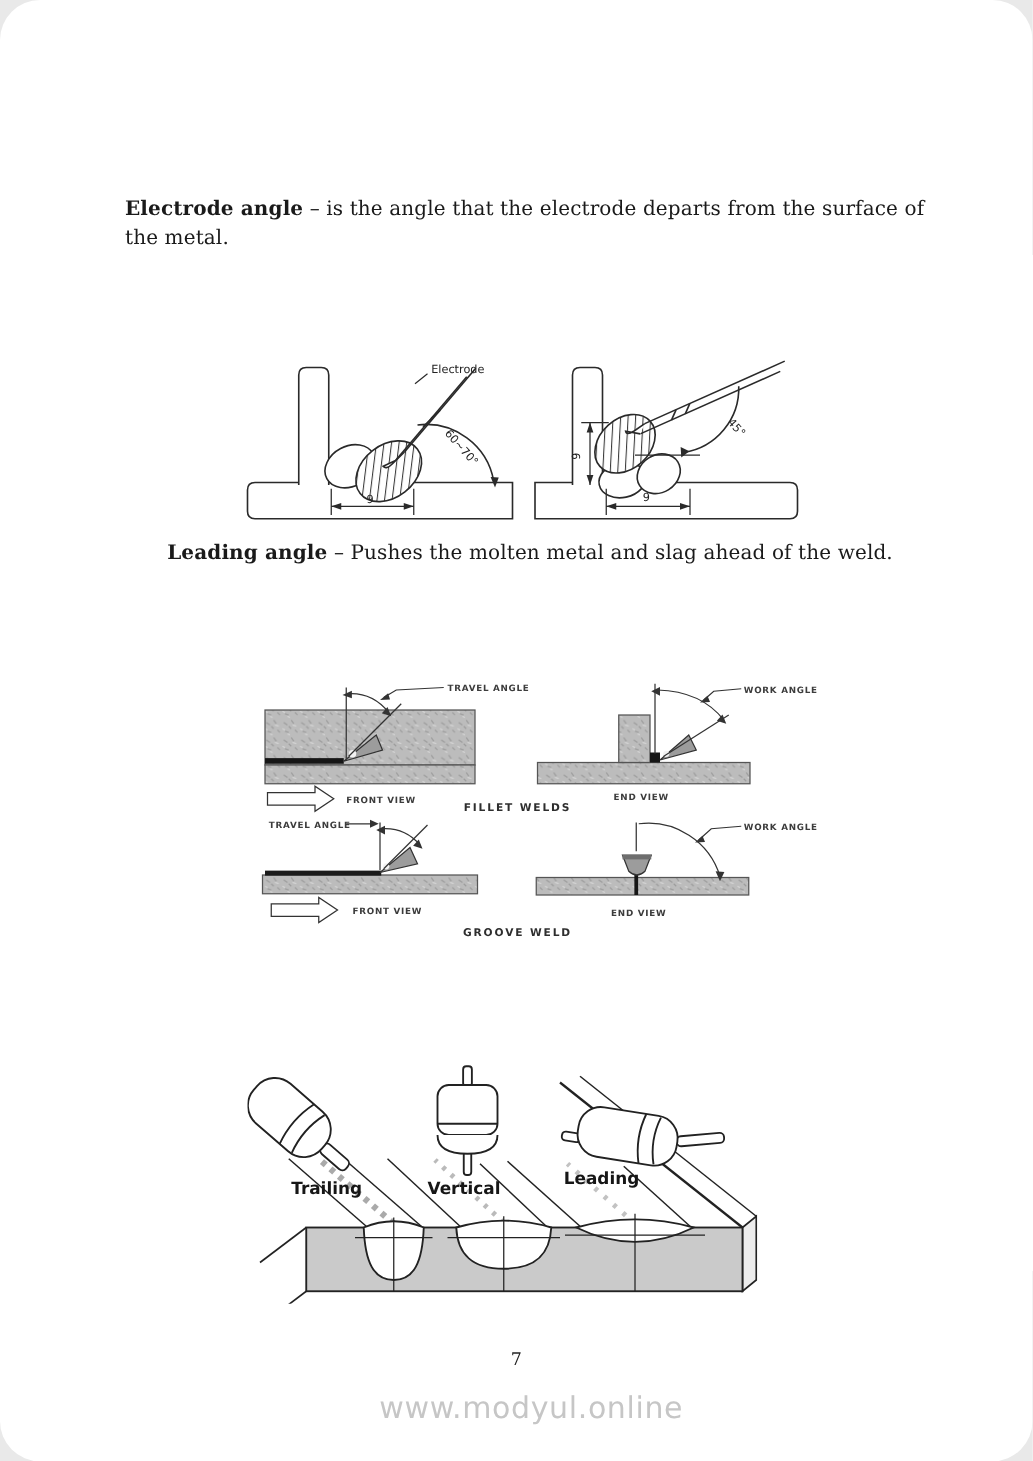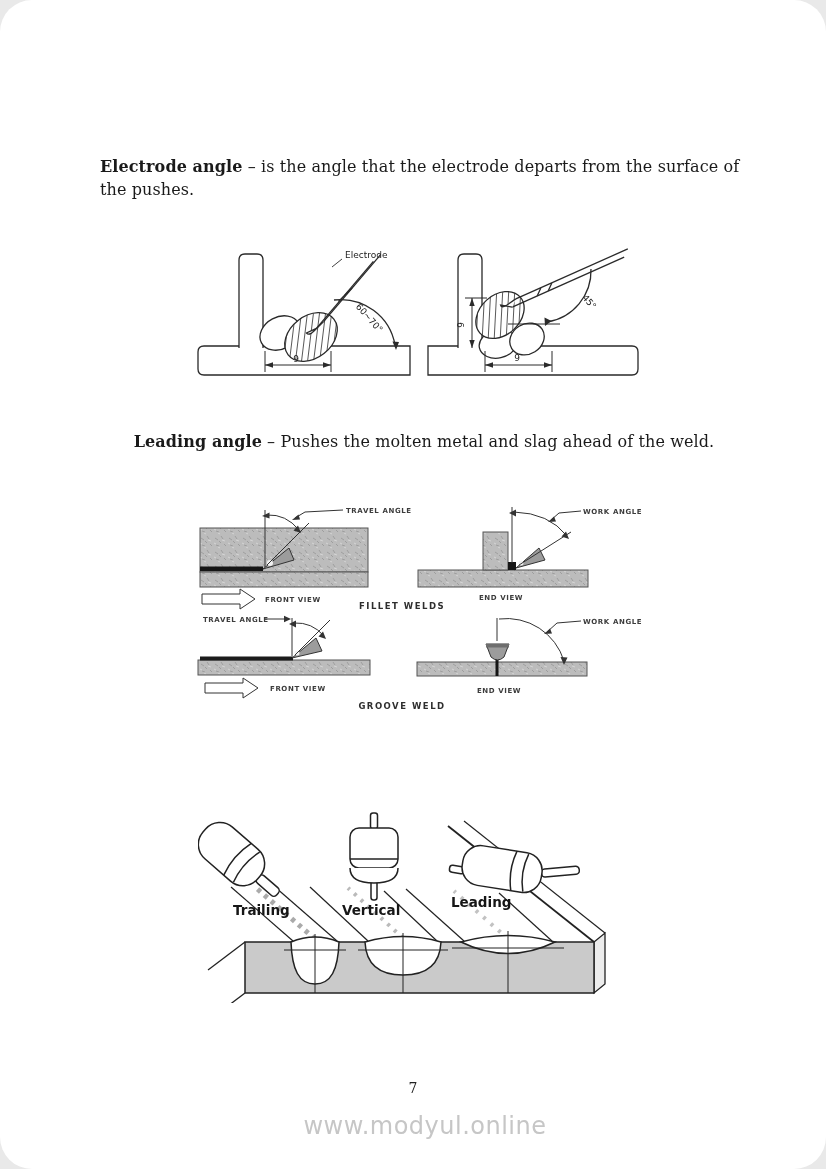--- a/index.html
+++ b/index.html
@@ -1,42 +1,42 @@
 <!DOCTYPE html>
 <html><head>
 <meta charset="utf-8">
 <style>
   html,body{margin:0;padding:0;background:#e9e9e9;}
   .page{position:relative;width:826px;height:1169px;background:#ffffff;margin:0 auto;
         font-family:"DejaVu Serif",serif;color:#1a1a1a;overflow:hidden;border-radius:32px;}
   .para{position:absolute;left:100px;width:648px;font-size:16px;line-height:22.5px;
         letter-spacing:0.1px;margin:0;}
   .para b{font-weight:700;}
-  .fig{position:absolute;}
+  .fig{position:absolute;margin-top:40px;}
   .fig svg{display:block;width:100%;height:100%;}
   .figlabel{font-family:"DejaVu Sans",sans-serif;font-weight:bold;fill:#3c3c3c;
             font-size:7px;letter-spacing:0.6px;}
   .figtitle{font-family:"DejaVu Sans",sans-serif;font-weight:bold;fill:#2e2e2e;
             font-size:8.5px;letter-spacing:1.5px;}
   .dimtext{font-family:"DejaVu Sans",sans-serif;fill:#222;font-size:9px;}
   .f3label{font-family:"DejaVu Sans",sans-serif;font-weight:bold;fill:#161616;font-size:13.5px;}
   .pagenum{position:absolute;left:0;top:1080px;width:100%;text-align:center;
            font-size:14px;color:#222;}
   .watermark{position:absolute;left:12px;top:1112px;width:100%;text-align:center;
              font-family:"DejaVu Sans",sans-serif;font-size:24px;color:#c6c6c6;
              letter-spacing:0.5px;}
 </style>
 </head>
 <body>
 
 <div class="page">
 
   <p class="para" style="top:156px;">
     <b>Electrode angle</b><span> – is the angle that the electrode departs from the surface of</span><br>
-    <span>the pushes.</span>
+    <span>the metal.</span>
   </p>
 
   <div class="fig" style="left:195px;top:248px;width:445px;height:140px;">
     <svg viewBox="0 0 445 140">
       <defs>
         <pattern id="hatch" width="6" height="6" patternUnits="userSpaceOnUse" patternTransform="rotate(45)">
           <rect width="6" height="6" fill="#ffffff"></rect>
           <line x1="0" y1="0" x2="0" y2="6" stroke="#3a3a3a" stroke-width="1.7"></line>
         </pattern>
       </defs>
@@ -105,21 +105,21 @@
       <text class="dimtext" text-anchor="middle" transform="translate(392,56) rotate(48)">45°</text>
       <text class="dimtext" text-anchor="middle" transform="translate(269,77) rotate(-90)">9</text>
       <text class="dimtext" text-anchor="middle" x="322" y="113">9</text>
     </svg>
   </div>
 
   <p class="para" style="top:431px;text-align:center;">
     <b>Leading angle</b><span> – Pushes the molten metal and slag ahead of the weld.</span>
   </p>
 
-  <div class="fig" style="left:185px;top:493px;width:465px;height:222px;">
+  <div class="fig" style="left:197px;top:493px;width:465px;height:222px;">
     <svg viewBox="0 0 465 222">
       <defs>
         <pattern id="speck" width="14" height="14" patternUnits="userSpaceOnUse">
           <rect width="14" height="14" fill="#bcbcbc"></rect>
           <path d="M2,3 l3,2 M8,1 l2,3 M11,9 l2,2 M3,10 l3,1 M6,6 l2,2" stroke="#9e9e9e" stroke-width="1" fill="none"></path>
           <path d="M1,8 l2,1 M9,5 l3,1 M5,12 l2,1" stroke="#d4d4d4" stroke-width="1" fill="none"></path>
         </pattern>
       </defs>
 
       <g stroke="#555" stroke-width="1" fill="none">

